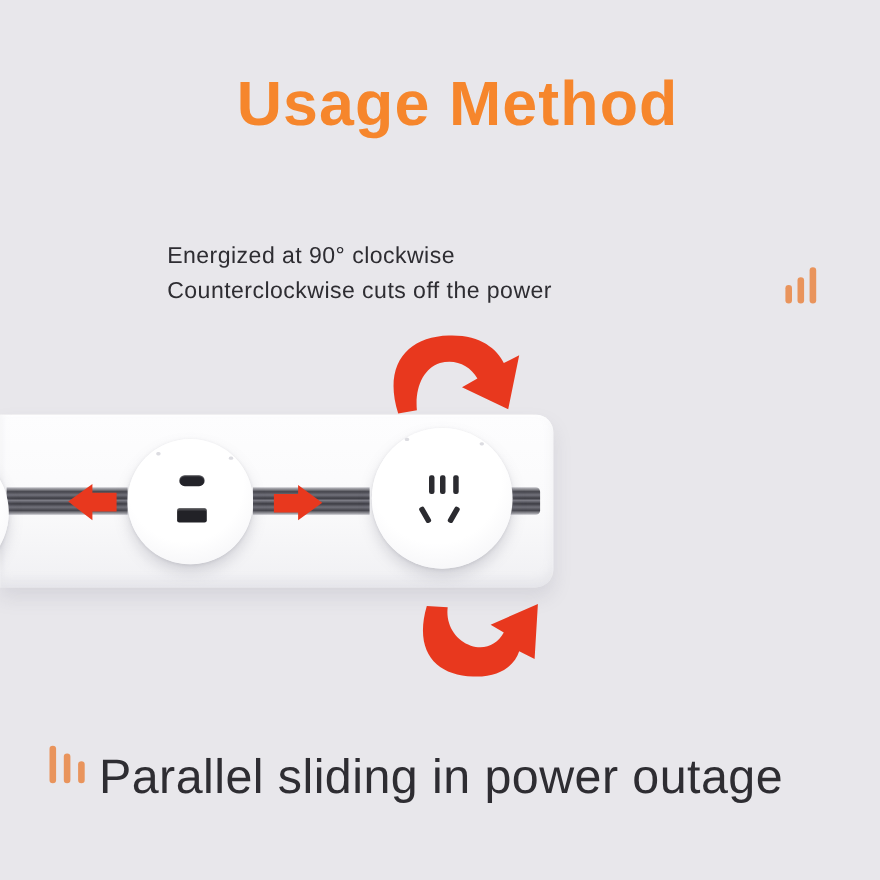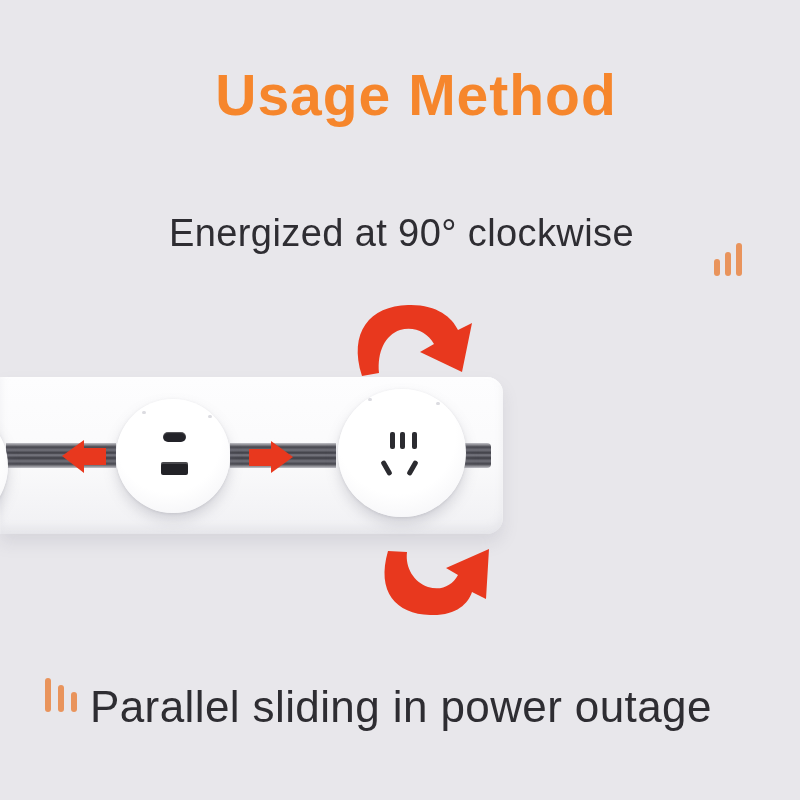--- a/index.html
+++ b/index.html
@@ -12,22 +12,22 @@
     padding-left:32px;
   }
   
   .title{
     position:absolute;left:0;right:0;top:62px;margin:0;
     text-align:center;
     font-weight:700;font-size:57px;letter-spacing:1px;
     color:var(--title,#F6862C);
   }
   .rotate-note{
-    position:absolute;left:169px;top:217px;
-    font-size:38px;line-height:32px;letter-spacing:.4px;
+    position:absolute;left:152px;top:217px;
+    font-size:21px;line-height:32px;letter-spacing:.4px;
     color:var(--text,#2E2D32);
     white-space:nowrap;
   }
   .slide-note{
     position:absolute;left:90px;top:682px;
     font-size:44px;letter-spacing:.4px;
     color:var(--text,#2E2D32);
     white-space:nowrap;
   }
   
@@ -84,20 +84,21 @@
 </style>
 </head>
 <body>
 
 <div class="canvas">
 
   <h1 class="title">Usage Method</h1>
 
   <div class="rotate-note">
     <div>Energized at 90° clockwise</div>
+    <div>Counterclockwise cuts off the power</div>
   </div>
 
   <div class="bars bars-asc">
     <i class="b1"></i>
     <i class="b2"></i>
     <i class="b3"></i>
   </div>
 
   <div class="scene">
 

